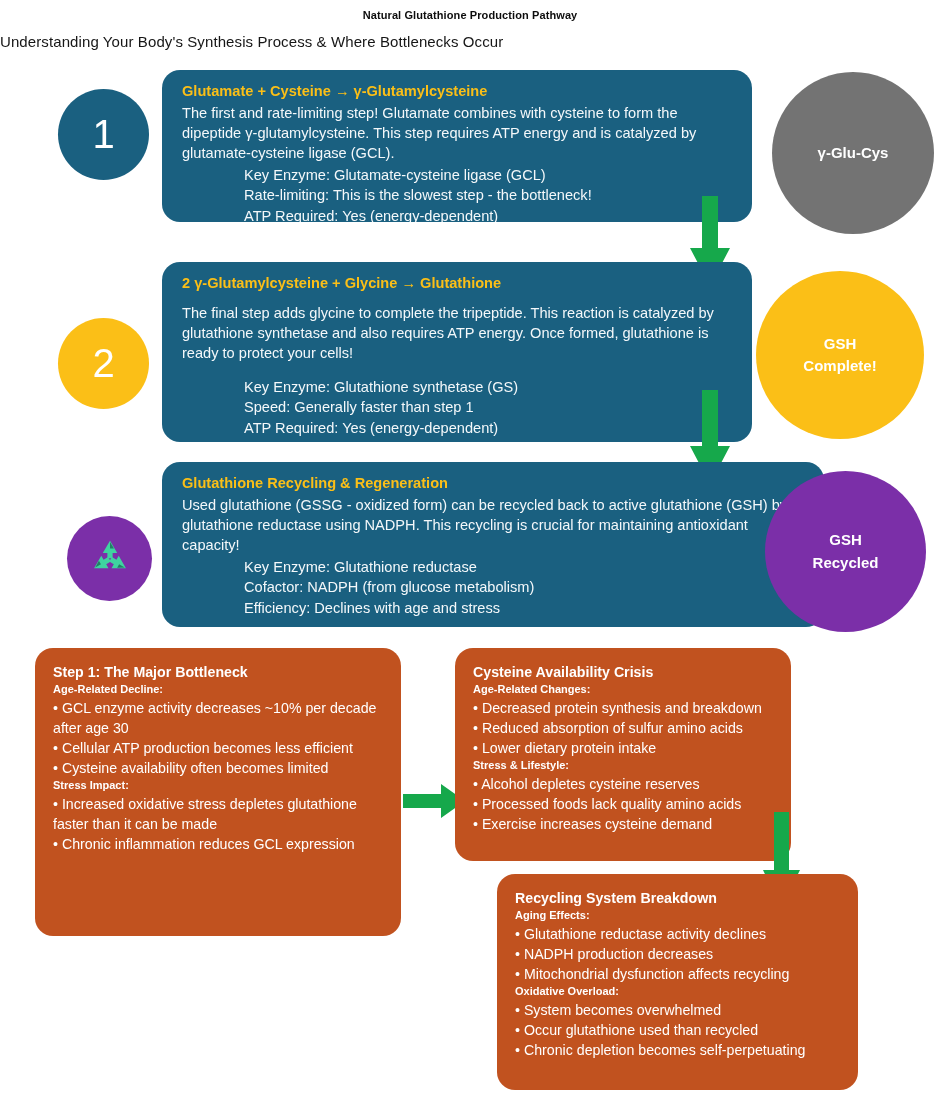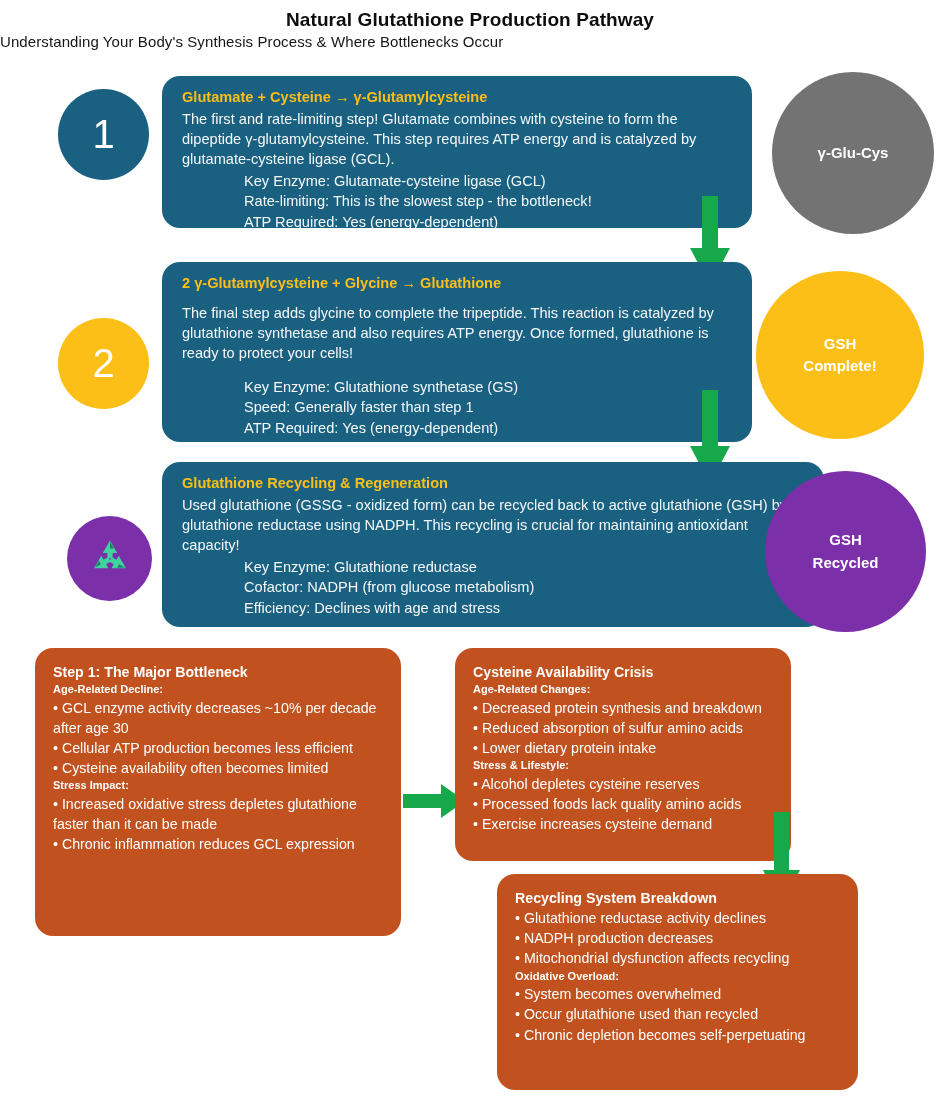--- a/index.html
+++ b/index.html
@@ -6,21 +6,21 @@
   body{
     width:940px;height:1109px;position:relative;overflow:hidden;
     font-family:"Liberation Sans","DejaVu Sans",sans-serif;
     color:#111111;
   }
   .canvas{position:absolute;inset:0;}
 
   
   .title{
     position:absolute;left:0;top:9px;width:940px;text-align:center;
-    font-size:19px;font-weight:bold;color:#0d0d0d;letter-spacing:.1px;
+    font-size:11px;font-weight:bold;color:#0d0d0d;letter-spacing:.1px;
   }
   .subtitle{
     position:absolute;left:0;top:33px;width:852px;text-align:left;
     font-size:15px;font-weight:400;color:#161616;letter-spacing:.1px;
   }
 
   
   .step-box{
     position:absolute;background:#1a6080;border-radius:18px;
     color:#ffffff;box-sizing:border-box;overflow:hidden;
@@ -33,21 +33,21 @@
   .rx-desc{
     font-size:14.6px;line-height:1.38;margin:0;color:#f4f8fa;
   }
   .rx-bullets{margin:2px 0 0 0;padding:0;list-style:none;}
   .rx-bullets li{
     font-size:14.6px;line-height:1.38;color:#f4f8fa;margin-left:62px;
     white-space:nowrap;
   }
 
   
-  #box1{left:162px;top:76px;width:590px;height:152px;}
+  #box1{left:162px;top:70px;width:590px;height:152px;}
   #box2{left:162px;top:262px;width:590px;height:180px;}
   #box3{left:162px;top:462px;width:662px;height:165px;}
   #box2 .rx-desc{margin-top:10px;}
   #box2 .rx-bullets{margin-top:14px;}
 
   
   .badge{
     position:absolute;border-radius:50%;
     display:flex;align-items:center;justify-content:center;
     color:#ffffff;font-weight:400;font-size:40px;
@@ -221,20 +221,21 @@
     </div>
   </div>
 
   <svg class="arrow" id="arrow-b-c" viewBox="0 0 40 98">
     <polygon points="12,0 27,0 27,58 38,58 19,96 1,58 12,58" fill="#16a84b"></polygon>
   </svg>
 
   <div class="issue-box" id="issueC">
     <div class="inner">
       <p class="issue-title">Recycling System Breakdown</p>
+      <p class="issue-sub">Aging Effects:</p>
       <ul class="issue-list">
         <li>• Glutathione reductase activity declines</li>
         <li>• NADPH production decreases</li>
         <li>• Mitochondrial dysfunction affects recycling</li>
       </ul>
       <p class="issue-sub">Oxidative Overload:</p>
       <ul class="issue-list">
         <li>• System becomes overwhelmed</li>
         <li>• Occur glutathione used than recycled</li>
         <li>• Chronic depletion becomes self-perpetuating</li>

